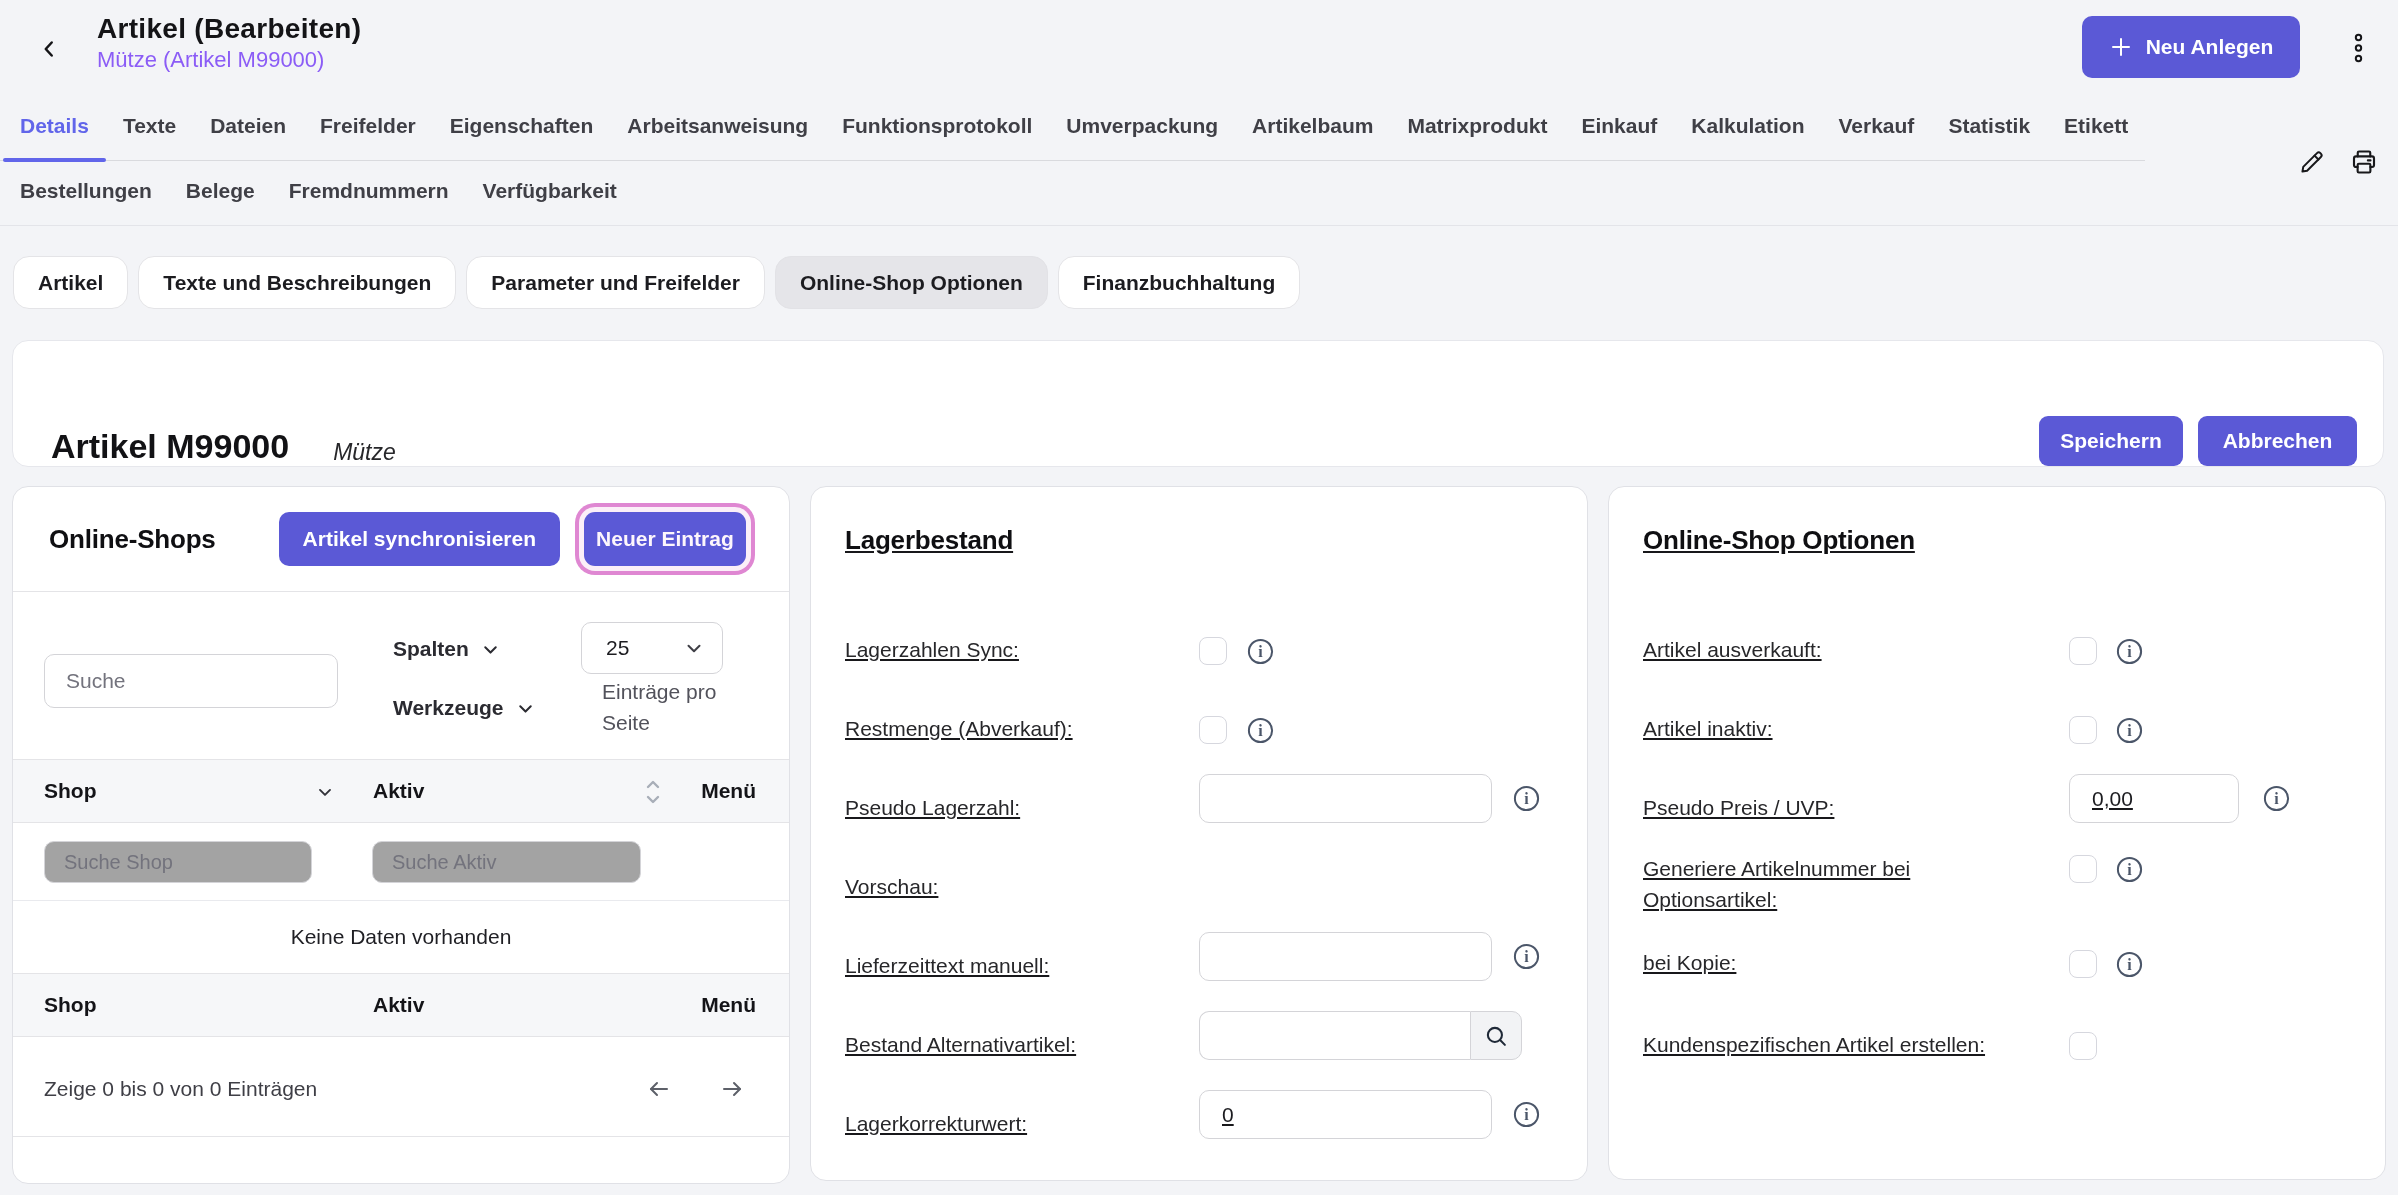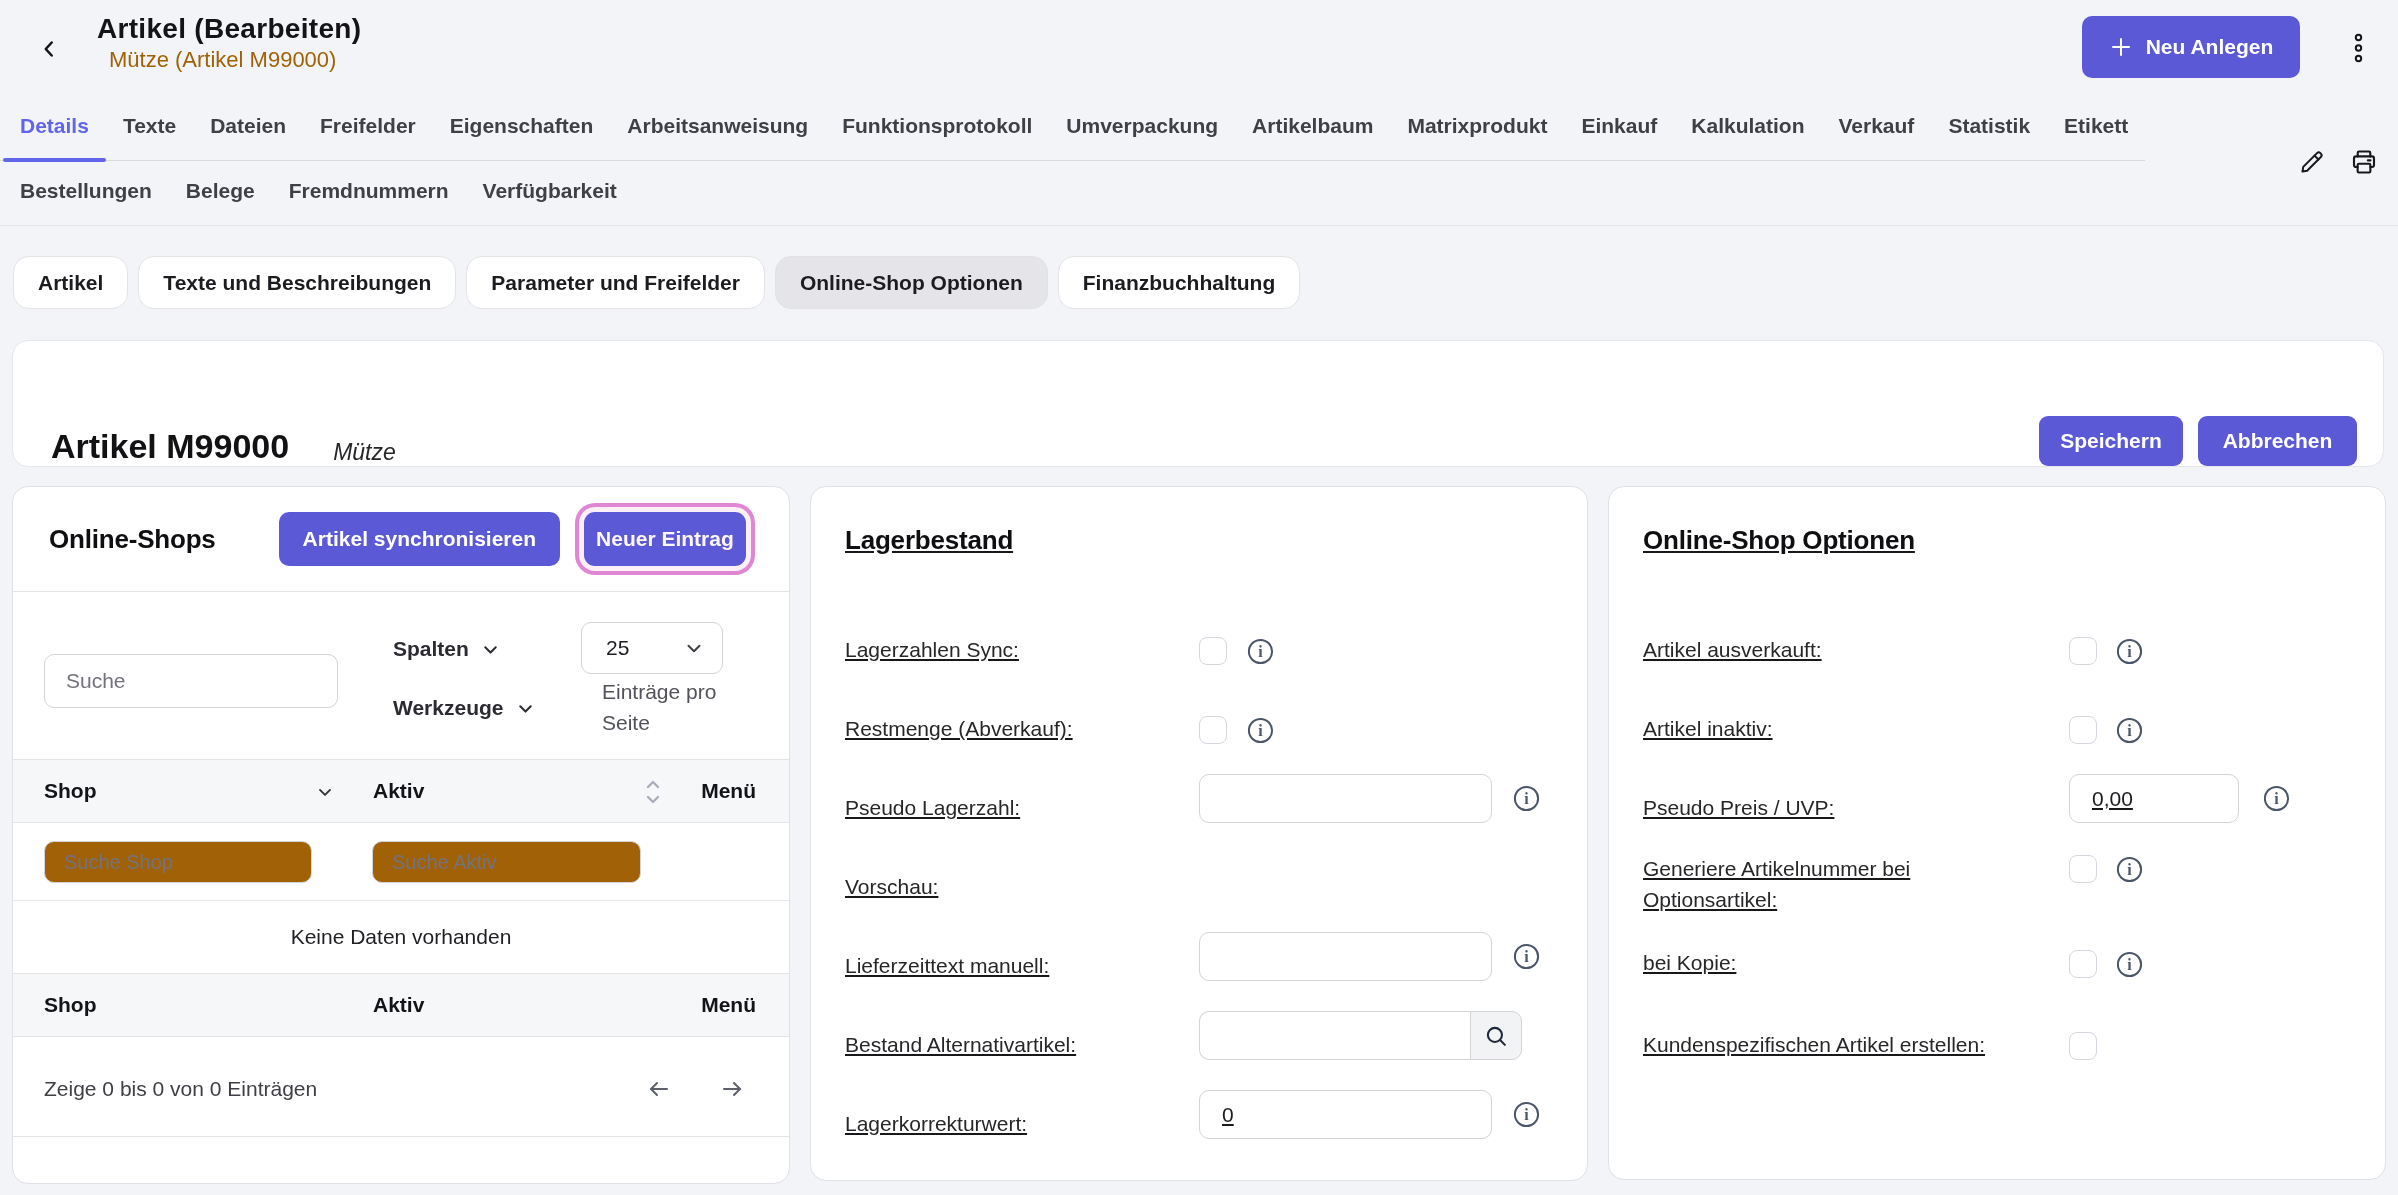--- a/index.html
+++ b/index.html
@@ -14,21 +14,21 @@
   button { font-family: inherit; cursor: pointer; background: none; border: none; }
   input { font-family: inherit; outline: none; }
   input::placeholder { color: #73737d; opacity: 1; }
 
   
   .topbar { position: relative; height: 96px; }
   .back-btn { position: absolute; left: 32px; top: 32px; width: 34px; height: 34px;
     display: flex; align-items: center; justify-content: center; }
   .title-block { position: absolute; left: 97px; top: 14px; }
   .page-title { font-size: 28px; font-weight: 700; letter-spacing: 0.3px; color: #141417; line-height: 29px; }
-  .page-subtitle { font-size: 22px; color: #a16207; line-height: 26px; margin-top: 4px; margin-left: 12px; }
+  .page-subtitle { font-size: 22px; color: #8b5cf6; line-height: 26px; margin-top: 4px; }
   .new-btn { position: absolute; left: 2082px; top: 16px; width: 218px; height: 62px;
     background: #5b59d6; border-radius: 10px; color: #fff; font-size: 21px; font-weight: 700;
     display: flex; align-items: center; justify-content: center; gap: 13px; }
   .kebab-btn { position: absolute; left: 2338px; top: 26px; width: 40px; height: 44px;
     display: flex; align-items: center; justify-content: center; }
 
   
   .tabs-area { position: relative; }
   .tabs-row1 { display: flex; width: fit-content; padding-left: 3px; border-bottom: 1px solid #d9dade; }
   .tab { position: relative; padding: 18px 17px 22px; font-size: 21px; font-weight: 700; color: #3f3f46; white-space: nowrap; }
@@ -88,21 +88,21 @@
     position: relative; }
   .thead .th { position: absolute; top: 0; height: 100%; display: flex; align-items: center;
     font-size: 21px; font-weight: 700; color: #141418; }
   .th-shop { left: 31px; }
   .th-shop-chev { position: absolute; left: 302px; top: 22px; }
   .th-aktiv { left: 360px; }
   .th-sort { position: absolute; left: 631px; top: 16px; }
   .th-menu { right: 33px; }
   .filters { position: relative; height: 77px; }
   .filter-input { position: absolute; top: 18px; height: 42px; border: 1px solid #d4d4d8;
-    border-radius: 10px; font-size: 20px; padding: 0 19px; color: #27272a; background: #a16207; }
+    border-radius: 10px; font-size: 20px; padding: 0 19px; color: #27272a; background: #a3a3a3; }
   .filter-shop { left: 31px; width: 268px; }
   .filter-aktiv { left: 359px; width: 269px; }
   .empty-row { height: 73px; display: flex; align-items: center; justify-content: center;
     font-size: 21px; font-weight: 500; color: #1f1f24; border-top: 1px solid #e9eaee; }
   .tfoot-head { height: 64px; background: #f6f7f9; border-top: 1px solid #e4e4e7; border-bottom: 1px solid #e4e4e7;
     position: relative; }
   .tfoot-head .th { position: absolute; top: 0; height: 100%; display: flex; align-items: center;
     font-size: 21px; font-weight: 700; color: #141418; }
   .pagination { position: relative; height: 100px; border-bottom: 1px solid #e4e4e7; }
   .pagination-text { position: absolute; left: 31px; top: 40px; font-size: 21px; color: #3f3f46; }

